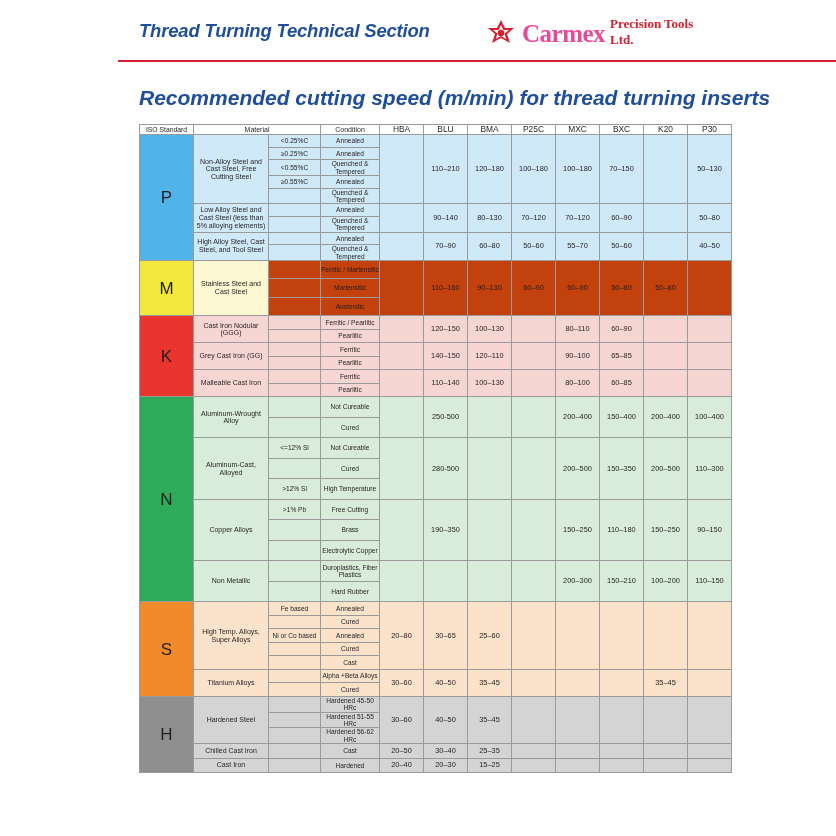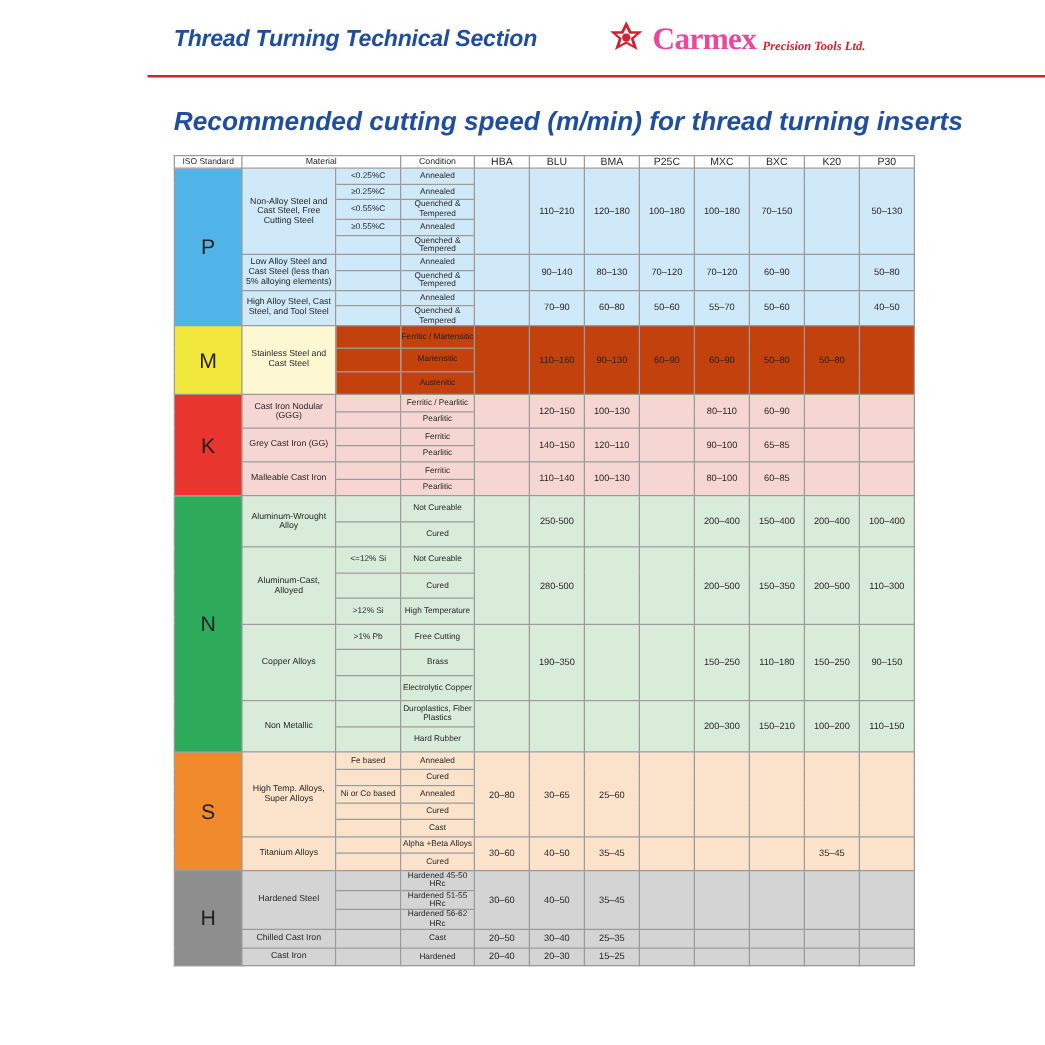--- a/index.html
+++ b/index.html
@@ -26,21 +26,21 @@
     position:absolute;left:485px;top:16px;
     display:flex;align-items:center;gap:5px;
   }
   .logo-mark{width:32px;height:30px;position:relative;}
   .logo-word{
     font-size:25px;font-weight:bold;color:#ec4899;
     font-family:"Liberation Serif", serif;letter-spacing:-0.5px;
     line-height:1;
   }
   .logo-sub{
-    font-size:10px;font-weight:bold;font-style:italic;color:#d7202e;
+    font-size:13px;font-weight:bold;color:#d7202e;
     font-family:"Liberation Serif", serif;
     align-self:flex-end;padding-bottom:3px;
   }
   .header-rule{
     position:absolute;left:118px;top:60px;width:718px;height:2px;background:#d7202e;
   }
 
   
   .main-title{
     position:absolute;left:139px;top:86px;

